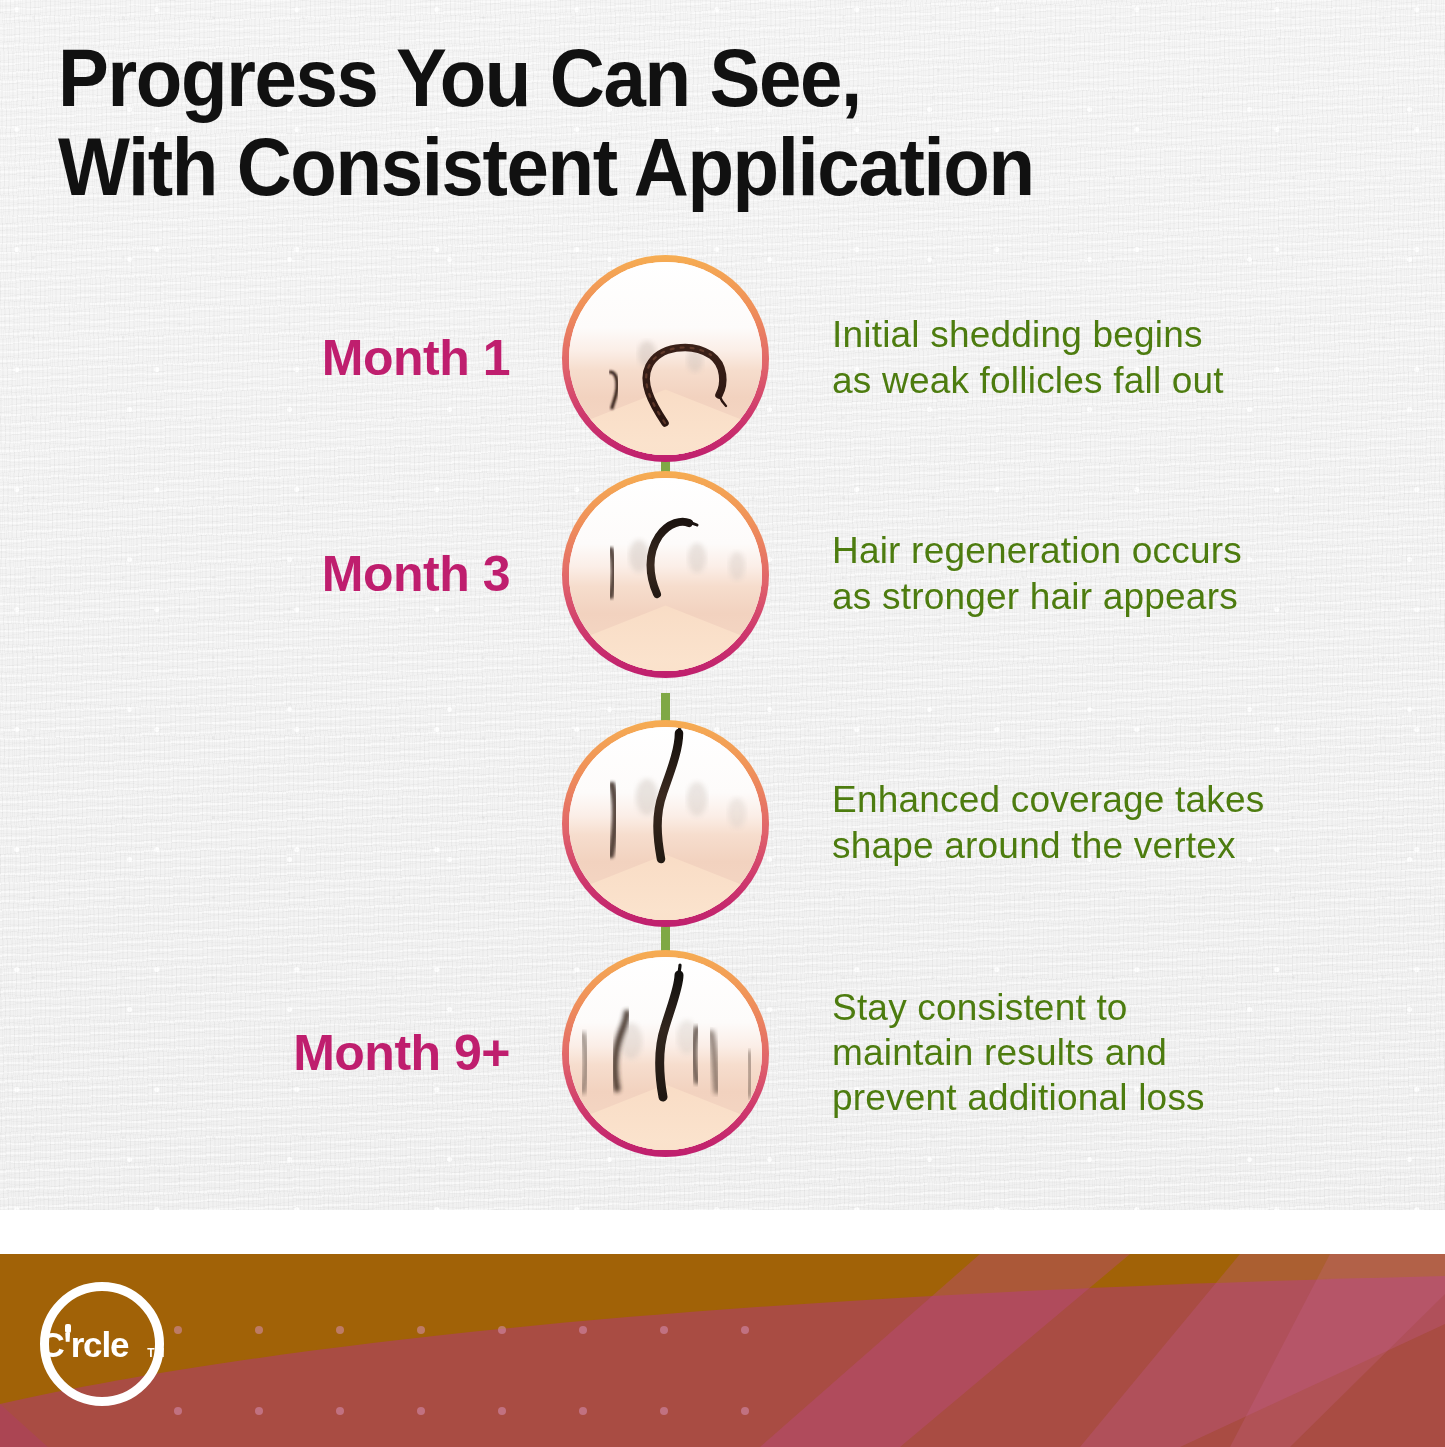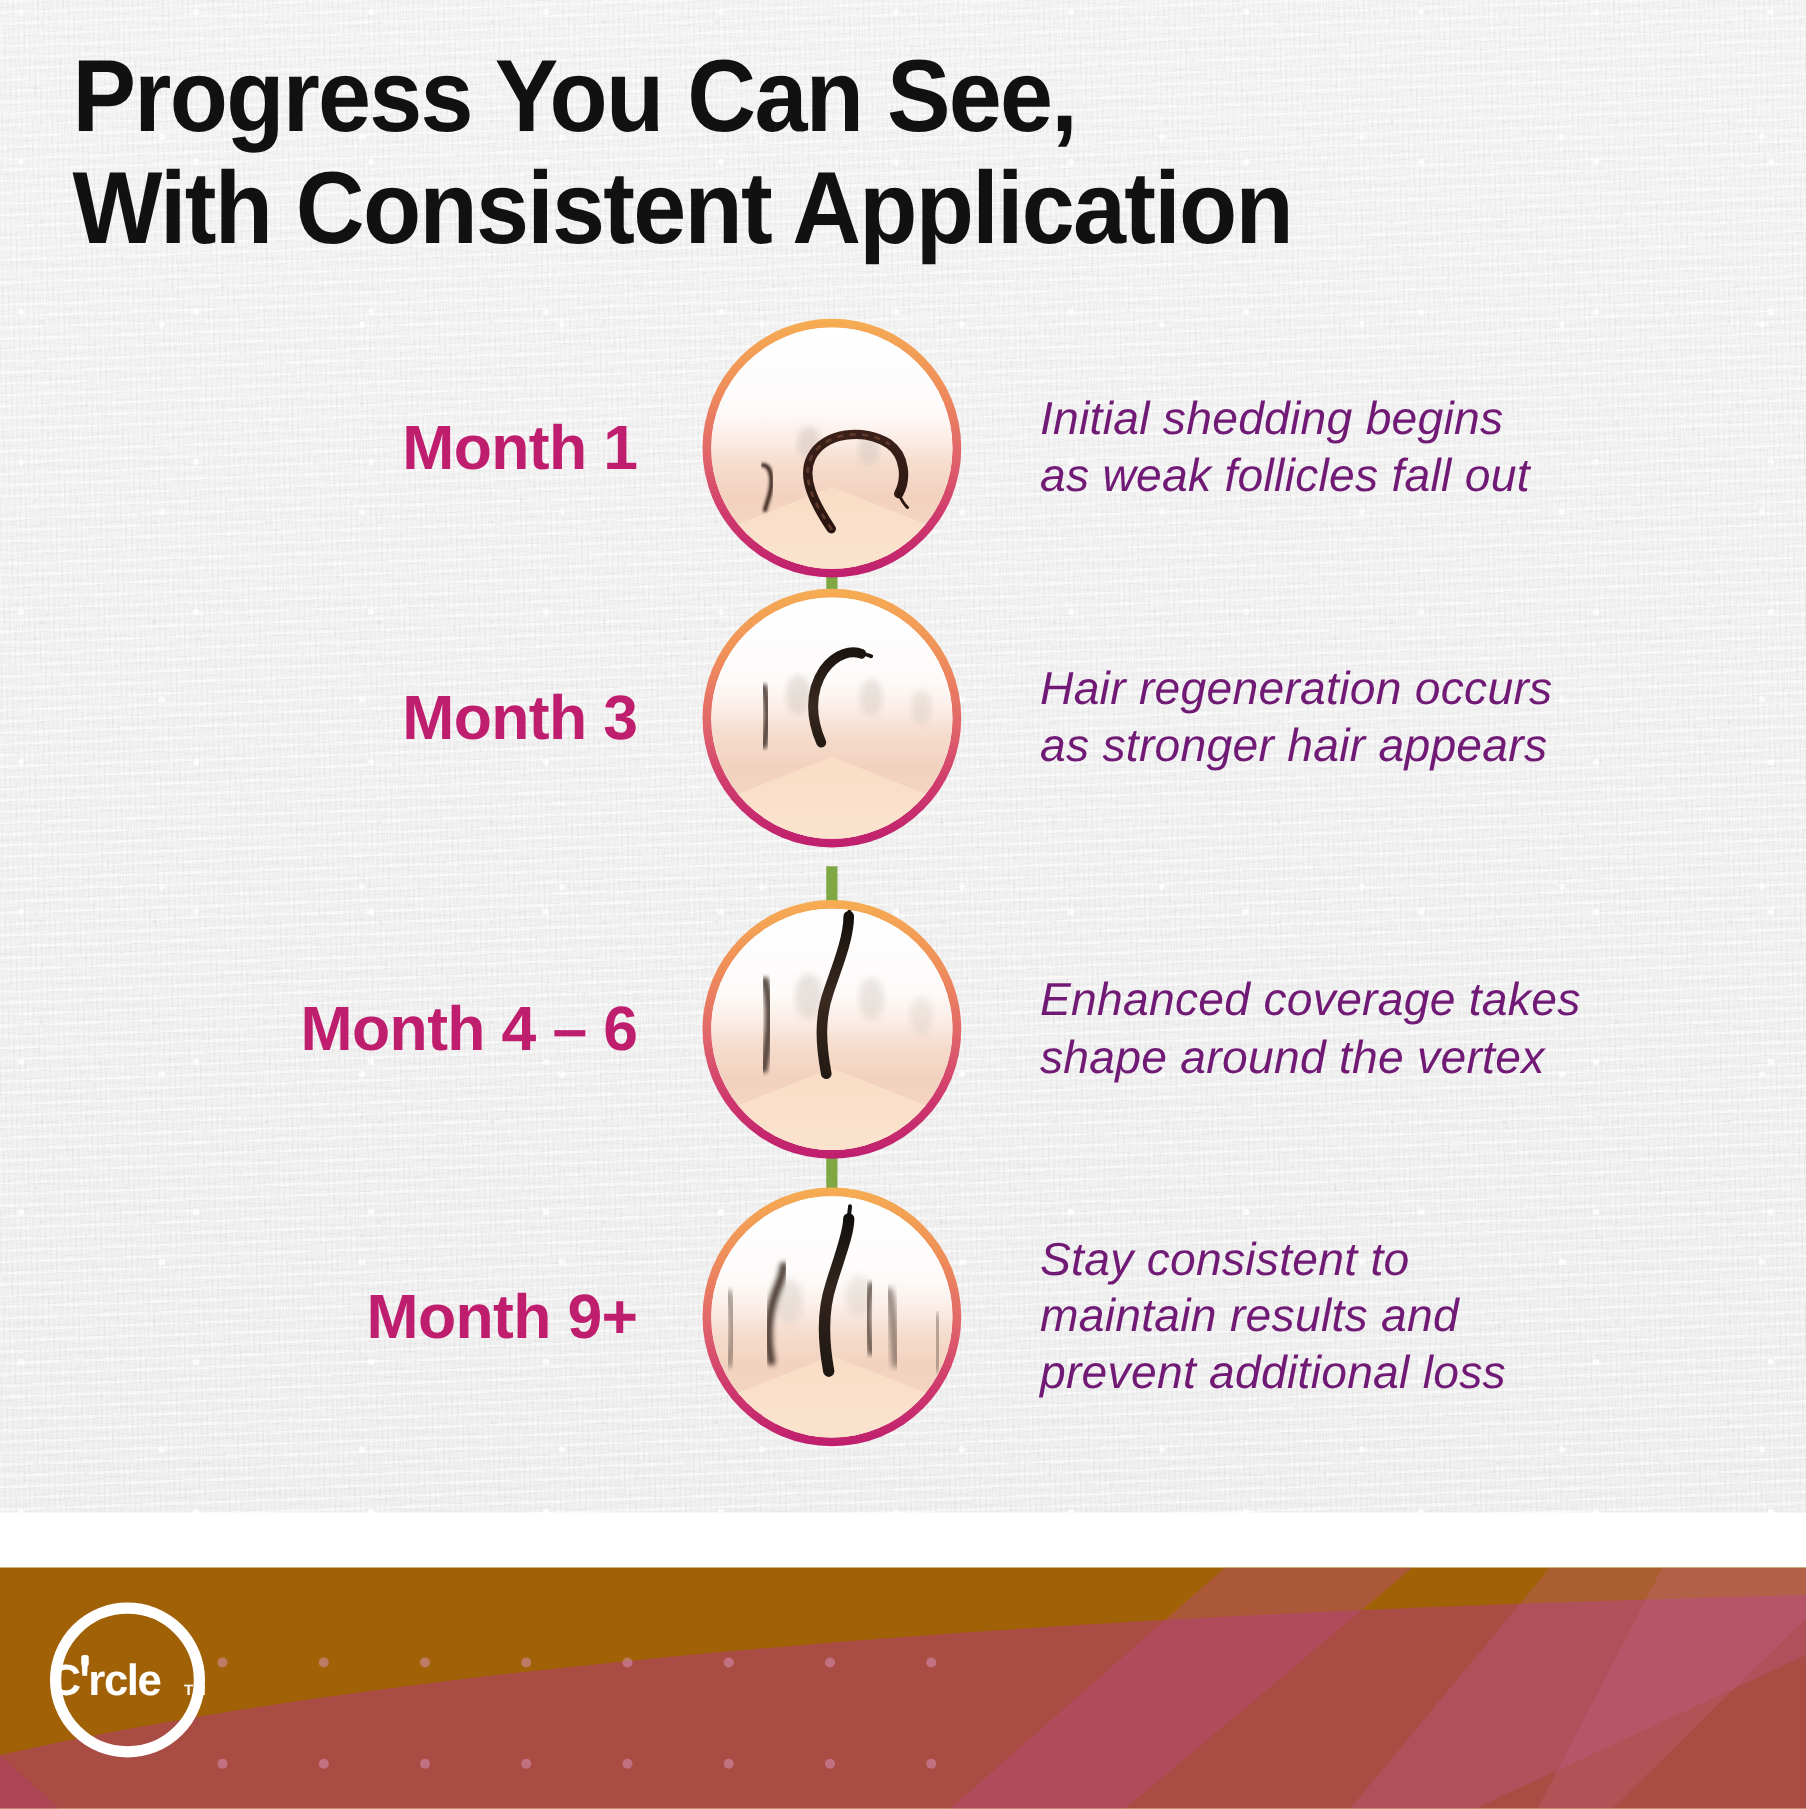--- a/index.html
+++ b/index.html
@@ -74,22 +74,21 @@
     font-weight:bold;
     font-size:50px;
     letter-spacing:-0.5px;
     top:0;height:215px;
     display:flex;align-items:center;justify-content:flex-end;
   }
   .r4 .month{align-items:center;}
 
   .desc{
     position:absolute;left:832px;width:540px;
-    color:#701a75;
-    font-style:italic;
+    color:#4d7c0f;
     font-size:37px;
     line-height:1.22;
     top:0;height:215px;
     display:flex;align-items:center;
     white-space:pre-line;
     letter-spacing:.2px;
   }
 
   
   .node{
@@ -205,21 +204,20 @@
           <path d="M120 45 C 123 45, 126 46, 128 47" stroke="#1c1410" stroke-width="3" fill="none" stroke-linecap="round"></path>
         </svg>
       </div>
     </div>
 
     <div class="desc">Hair regeneration occurs
 as stronger hair appears</div>
   </div>
 
   <div class="row r3">
-    <div class="month">Month 4 – 6</div>
 
     <div class="node">
       <div class="node-inner">
         <div class="scalp"></div>
         <svg class="hairs" viewBox="0 0 193 193">
           <defs>
             <filter id="blur3">
                 <feGaussianBlur stdDeviation="2.6"></feGaussianBlur>
               </filter>
             <filter id="blur3b">

